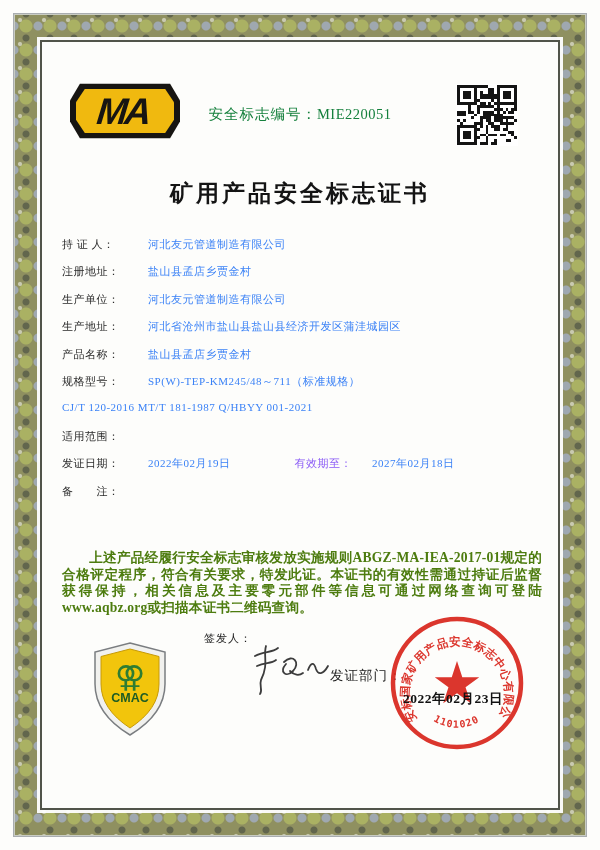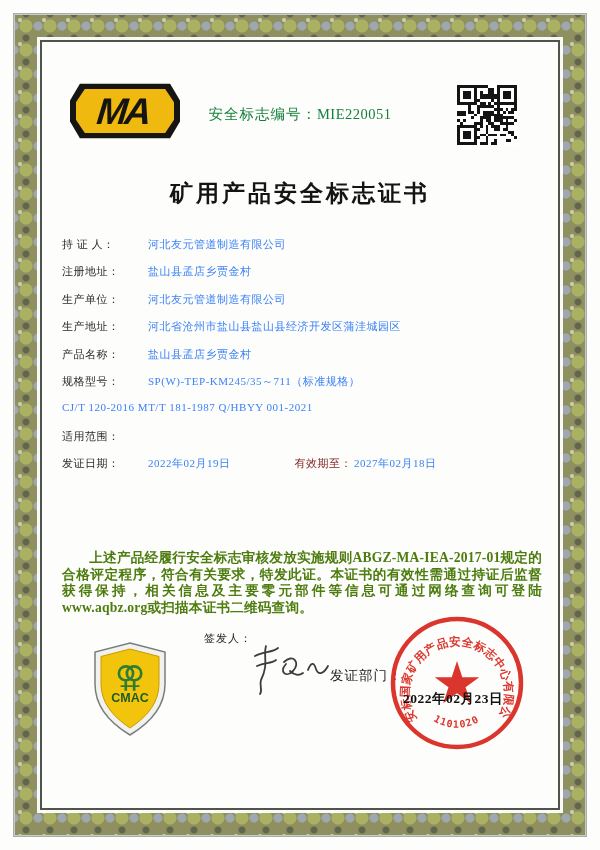--- a/index.html
+++ b/index.html
@@ -61,21 +61,21 @@
   .title{
     position:absolute;left:0;right:0;top:178px;text-align:center;
     font-size:23px;font-weight:900;letter-spacing:3px;color:#141414;
   }
   
   .fields{position:absolute;left:62px;top:237px;width:482px;font-size:11px;}
   .row{display:flex;align-items:baseline;height:27.4px;}
   .row .lab{width:86px;flex:0 0 auto;color:#2a2a2a;letter-spacing:.5px;}
   .row .lab.wide{width:auto;margin-right:14px;letter-spacing:.5px;}
   .row .val{font-weight:400;color:#3b82f6;letter-spacing:.5px;}
-  .row .lab2{margin-left:64px;margin-right:2px;color:#7f1d1d;letter-spacing:.5px;}
+  .row .lab2{margin-left:64px;margin-right:20px;color:#8b5cf6;letter-spacing:.5px;}
   
   .statement{
     position:absolute;left:62px;top:550px;width:480px;
     font-size:13.6px;font-weight:700;line-height:16.6px;
     text-indent:2em;text-align:justify;color:#4d7c0f;letter-spacing:.2px;
   }
   
   .cmac{position:absolute;left:93px;top:642px;width:74px;height:95px;}
   
   .signer-label{position:absolute;left:204px;top:631px;font-size:11px;letter-spacing:1px;}
@@ -568,33 +568,37 @@
     <div class="row">
       <span class="lab">生产地址：</span>
       <span class="val">河北省沧州市盐山县盐山县经济开发区蒲洼城园区</span>
     </div>
     <div class="row">
       <span class="lab">产品名称：</span>
       <span class="val">盐山县孟店乡贾金村</span>
     </div>
     <div class="row">
       <span class="lab">规格型号：</span>
-      <span class="val">SP(W)-TEP-KM245/35～711（标准规格）</span>
+      <span class="val">SP(W)-TEP-KM245/48～711（标准规格）</span>
     </div>
     <div class="row">
       <span class="val">CJ/T 120-2016 MT/T 181-1987 Q/HBYY 001-2021</span>
     </div>
     <div class="row">
       <span class="lab">适用范围：</span>
     </div>
     <div class="row">
       <span class="lab">发证日期：</span>
       <span class="val">2022年02月19日</span>
       <span class="lab2">有效期至：</span>
       <span class="val">2027年02月18日</span>
+    </div>
+    <div class="row">
+      <span class="lab">备　　注：</span>
+      <span class="val"></span>
     </div>
   </div>
 
   <div class="statement">上述产品经履行安全标志审核发放实施规则ABGZ-MA-IEA-2017-01规定的合格评定程序，符合有关要求，特发此证。本证书的有效性需通过持证后监督获得保持，相关信息及主要零元部件等信息可通过网络查询可登陆www.aqbz.org或扫描本证书二维码查询。</div>
 
   <div class="cmac">
     <svg width="74" height="95" viewBox="0 0 74 95">
       <path d="M37 1 L72 10 V42 Q72 72 37 93 Q2 72 2 42 V10 Z" fill="#f1f1ee" stroke="#7a7d80" stroke-width="1.5"></path>
       <path d="M37 7 L66 14.5 V42 Q66 67 37 86 Q8 67 8 42 V14.5 Z" fill="#f2c50c" stroke="#c79a06" stroke-width="1"></path>
       <text x="37" y="45" text-anchor="middle" font-size="30" fill="#2e7d32" font-family="'DejaVu Sans',sans-serif">⚢</text>

